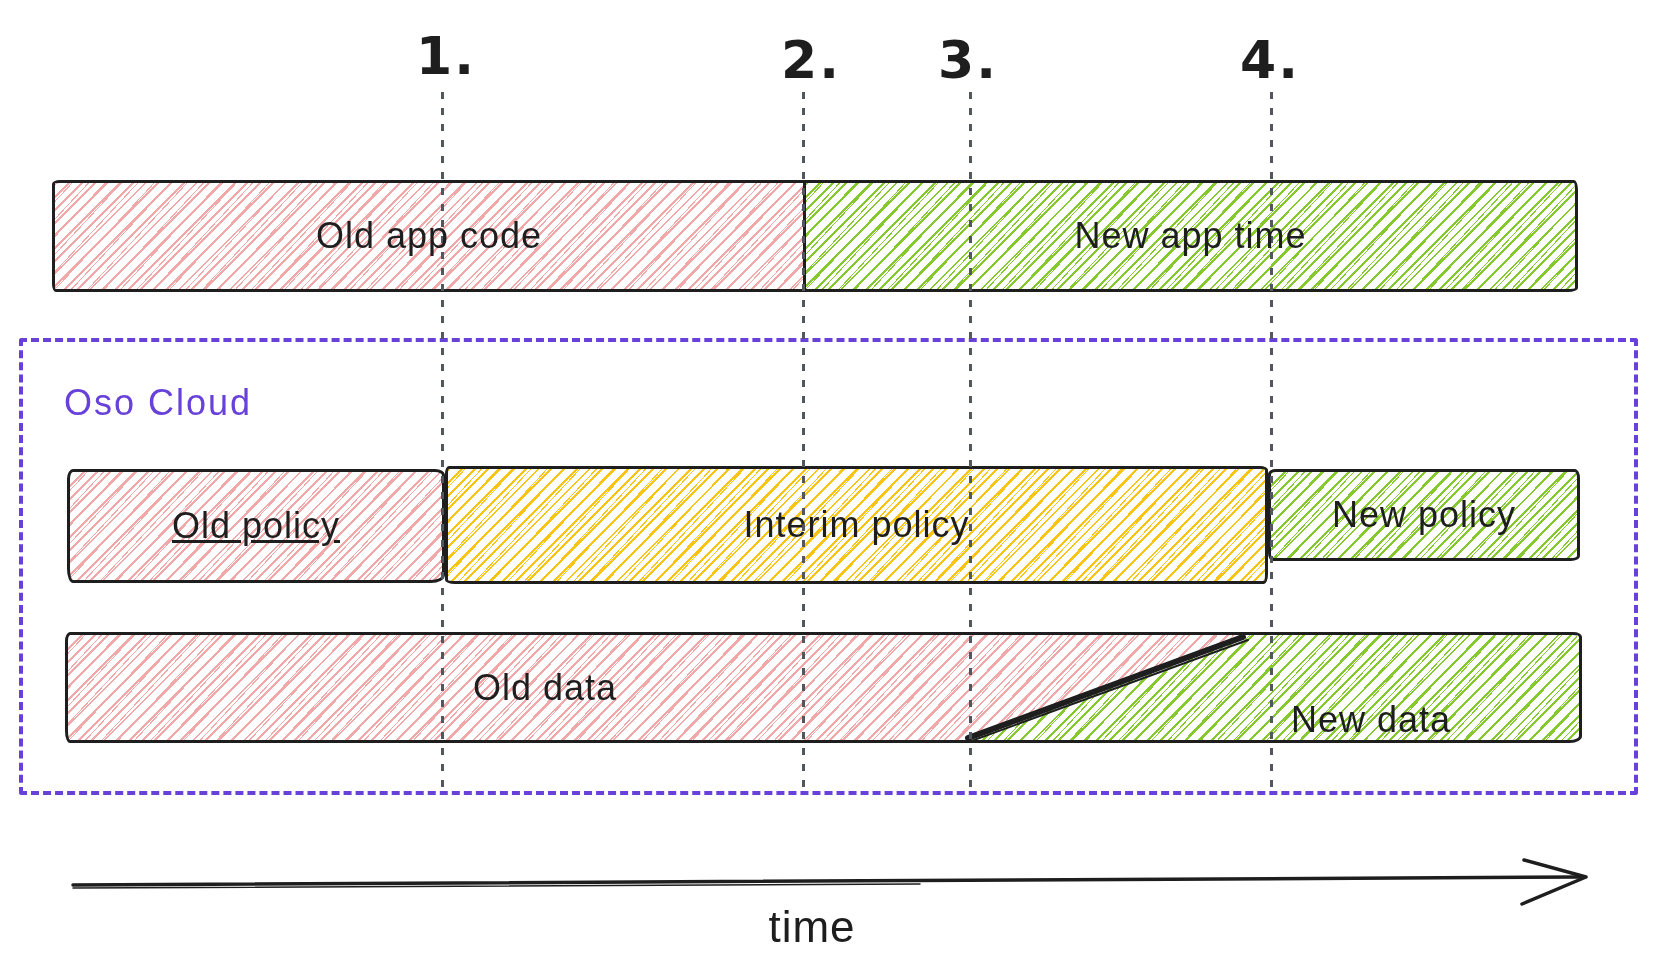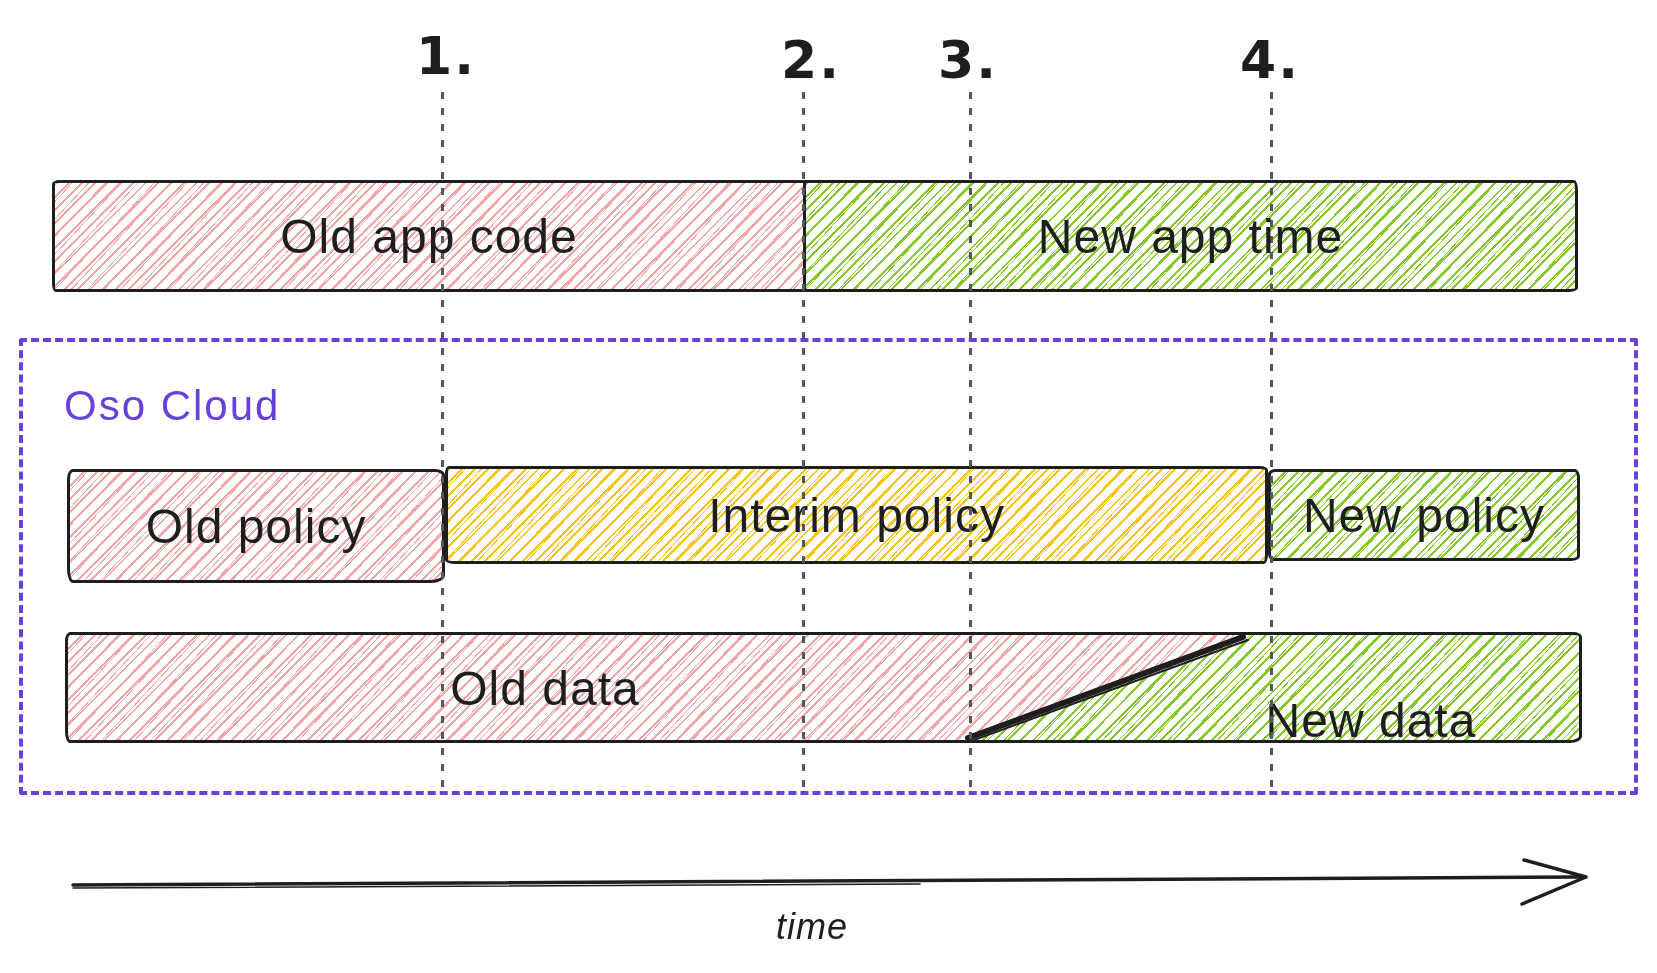--- a/index.html
+++ b/index.html
@@ -34,50 +34,50 @@
     font-family:"DejaVu Sans", sans-serif;
   }
   .guide{
     position:absolute;top:92px;height:698px;width:3px;
     background-image:repeating-linear-gradient(180deg, var(--guide) 0 7px, transparent 7px 16px);
     z-index:5;
   }
 
   
   .bar-label{
-    font-size:48px;font-weight:500;letter-spacing:1px;color:var(--stroke);
+    font-size:36px;font-weight:500;letter-spacing:1px;color:var(--stroke);
     white-space:nowrap;z-index:6;
   }
   .app-bar{
     position:absolute;left:52px;top:180px;width:1526px;height:112px;
     border:3px solid var(--stroke);display:flex;
     border-radius:8px 4px 10px 4px / 4px 10px 4px 8px;
   }
   .app-bar .seg{display:flex;align-items:center;justify-content:center;height:100%;}
   .seg-old-app{width:751px;border-right:3px solid var(--stroke);}
   .seg-new-app{flex:1;}
 
   
   .oso-box{
     position:absolute;left:19px;top:338px;width:1619px;height:457px;
     border:4px dashed var(--accent);border-radius:3px;
   }
   .oso-title{
-    position:absolute;left:64px;top:382px;font-size:42px;letter-spacing:2px;
+    position:absolute;left:64px;top:382px;font-size:36px;letter-spacing:2px;
     color:var(--accent);font-weight:500;z-index:6;
   }
 
   
   .policy-seg{
     position:absolute;display:flex;align-items:center;justify-content:center;
     border:3px solid var(--stroke);z-index:2;
   }
   .policy-old{left:67px;top:469px;width:378px;height:114px;
-    border-radius:6px 10px 14px 6px / 10px 6px 8px 14px;}
-  .policy-interim{left:445px;top:466px;width:823px;height:98px;
+    border-radius:6px 10px 14px 6px / 10px 6px 8px 14px;text-decoration:underline;}
+  .policy-interim{left:445px;top:466px;width:823px;height:118px;
     border-radius:4px 8px 4px 10px / 8px 4px 10px 4px;justify-content:center;}
   .policy-new{left:1268px;top:469px;width:312px;height:92px;
     border-radius:8px 5px 9px 5px / 5px 9px 5px 8px;}
 
   
   .data-bar{
     position:absolute;left:65px;top:632px;width:1517px;height:111px;
     border:3px solid var(--stroke);z-index:2;
     border-radius:5px 9px 12px 5px / 9px 5px 7px 12px;
     padding-left:44px;
@@ -88,21 +88,21 @@
   }
   .data-diagonal{position:absolute;inset:0;width:100%;height:100%;z-index:3;}
   .data-label{position:absolute;transform:translate(-50%,-50%);top:50%;}
   .label-old-data{left:477px;}
   .label-new-data{left:1303px;margin-top:32px;}
 
   
   .time-arrow{position:absolute;left:60px;top:848px;z-index:2;}
   .time-label{
     position:absolute;left:812px;top:927px;transform:translate(-50%,-50%);
-    font-size:36px;font-weight:500;letter-spacing:1px;color:var(--stroke);font-style:italic;
+    font-size:44px;font-weight:500;letter-spacing:1px;color:var(--stroke);
   }
 </style>
 </head>
 <body>
 
 <div class="stage">
 
   <span class="marker" style="left:446px;top:56px">1.</span>
   <span class="marker" style="left:811px;top:60px">2.</span>
   <span class="marker" style="left:968px;top:60px">3.</span>

